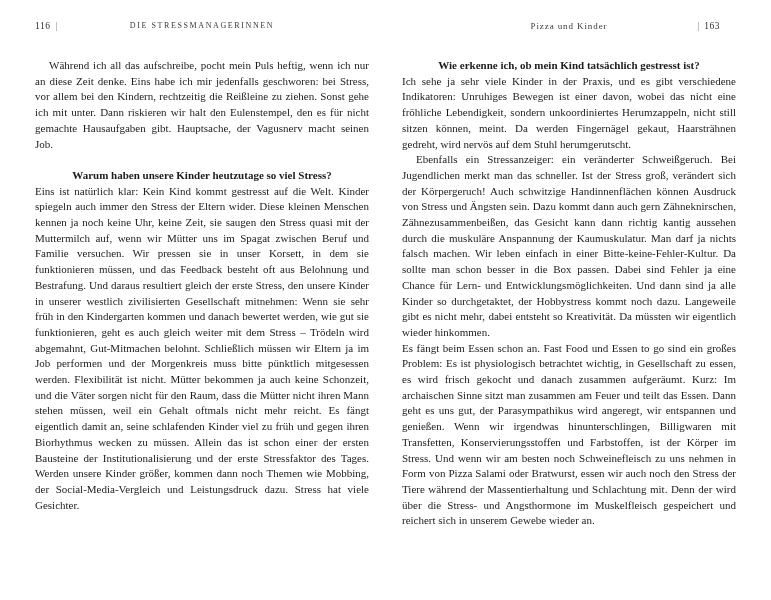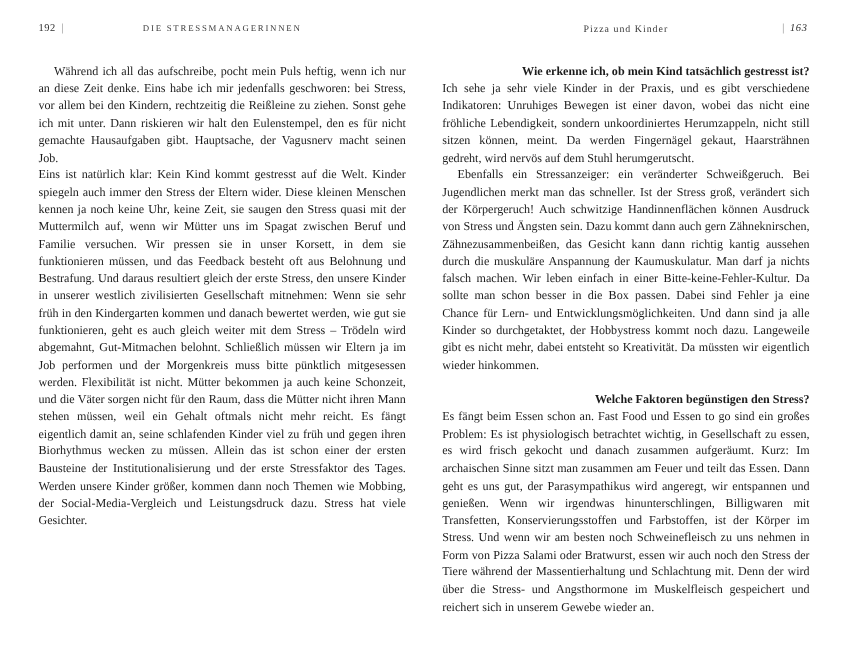--- a/index.html
+++ b/index.html
@@ -16,21 +16,21 @@
   .page { position: absolute; top: 0; height: 600px; }
   .page-left  { left: 35px;  width: 334px; }
   .page-right { left: 402px; width: 334px; }
 
   .page-header {
     position: absolute; top: 20px; left: 0; right: 0; height: 14px;
     font-size: 9.5px; color: #3a3a3a;
   }
   .pagenum-group { position: absolute; top: 0; white-space: nowrap; }
   .page-left  .pagenum-group { left: 0; }
-  .page-right .pagenum-group { right: 2px; font-style: italic; }
+  .page-right .pagenum-group { right: 16px; }
   .pagenum { font-size: 9.5px; letter-spacing: 0.5px; color: #2e2e2e; }
   .bar { color: #8a8a8a; font-size: 10px; margin: 0 5px; font-weight: 400; }
   .running-head {
     position: absolute; left: 50%; top: 0.5px; transform: translateX(-50%);
     white-space: nowrap; color: #3a3a3a;
   }
   .running-head.caps { font-size: 8px; letter-spacing: 1.6px; font-family: Liberation Serif, serif; }
   .running-head.mixed { font-size: 9px; letter-spacing: 0.9px; }
 
   .page-body {
@@ -38,51 +38,51 @@
     overflow: hidden;
     font-size: 11px; line-height: 15.7px;
     text-align: justify;
     hyphens: auto; -webkit-hyphens: auto;
   }
   .page-body p { margin: 0; }
   .page-body p.indent { text-indent: 14px; }
   .page-body h3 {
     margin: 15.7px 0 0 0;
     font-size: 11px; line-height: 15.7px;
-    font-weight: bold; text-align: right;
+    font-weight: bold; text-align: center;
   }
   .page-body h3:first-child { margin-top: 0; }
 </style>
 </head>
 <body>
 
 <div class="spread">
 
   <div class="page page-left">
     <div class="page-header">
       <span class="pagenum-group">
-        <span class="pagenum">192</span><span class="bar">|</span>
+        <span class="pagenum">116</span><span class="bar">|</span>
       </span>
       <span class="running-head caps">DIE STRESSMANAGERINNEN</span>
     </div>
     <div class="page-body">
       <p class="indent">Während ich all das aufschreibe, pocht mein Puls heftig, wenn ich nur an diese Zeit denke. Eins habe ich mir jedenfalls geschworen: bei Stress, vor allem bei den Kindern, rechtzeitig die Reißleine zu ziehen. Sonst gehe ich mit unter. Dann riskieren wir halt den Eulenstempel, den es für nicht gemachte Hausaufgaben gibt. Hauptsache, der Vagusnerv macht seinen Job.</p>
+      <h3>Warum haben unsere Kinder heutzutage so viel Stress?</h3>
       <p>Eins ist natürlich klar: Kein Kind kommt gestresst auf die Welt. Kinder spiegeln auch immer den Stress der Eltern wider. Diese kleinen Menschen kennen ja noch keine Uhr, keine Zeit, sie saugen den Stress quasi mit der Muttermilch auf, wenn wir Mütter uns im Spagat zwischen Beruf und Familie versuchen. Wir pressen sie in unser Korsett, in dem sie funktionieren müssen, und das Feedback besteht oft aus Belohnung und Bestrafung. Und daraus resultiert gleich der erste Stress, den unsere Kinder in unserer westlich zivilisierten Gesellschaft mitnehmen: Wenn sie sehr früh in den Kindergarten kommen und danach bewertet werden, wie gut sie funktionieren, geht es auch gleich weiter mit dem Stress – Trödeln wird abgemahnt, Gut-Mitmachen belohnt. Schließlich müssen wir Eltern ja im Job performen und der Morgenkreis muss bitte pünktlich mitgesessen werden. Flexibilität ist nicht. Mütter bekommen ja auch keine Schonzeit, und die Väter sorgen nicht für den Raum, dass die Mütter nicht ihren Mann stehen müssen, weil ein Gehalt oftmals nicht mehr reicht. Es fängt eigentlich damit an, seine schlafenden Kinder viel zu früh und gegen ihren Biorhythmus wecken zu müssen. Allein das ist schon einer der ersten Bausteine der Institutionalisierung und der erste Stressfaktor des Tages. Werden unsere Kinder größer, kommen dann noch Themen wie Mobbing, der Social-Media-Vergleich und Leistungsdruck dazu. Stress hat viele Gesichter.</p>
     </div>
   </div>
 
   <div class="page page-right">
     <div class="page-header">
       <span class="running-head mixed">Pizza und Kinder</span>
       <span class="pagenum-group">
         <span class="bar">|</span><span class="pagenum">163</span>
       </span>
     </div>
     <div class="page-body">
       <h3>Wie erkenne ich, ob mein Kind tatsächlich gestresst ist?</h3>
       <p>Ich sehe ja sehr viele Kinder in der Praxis, und es gibt verschiedene Indikatoren: Unruhiges Bewegen ist einer davon, wobei das nicht eine fröhliche Lebendigkeit, sondern unkoordiniertes Herumzappeln, nicht still sitzen können, meint. Da werden Fingernägel gekaut, Haarsträhnen gedreht, wird nervös auf dem Stuhl herumgerutscht.</p>
       <p class="indent">Ebenfalls ein Stressanzeiger: ein veränderter Schweißgeruch. Bei Jugendlichen merkt man das schneller. Ist der Stress groß, verändert sich der Körpergeruch! Auch schwitzige Handinnenflächen können Ausdruck von Stress und Ängsten sein. Dazu kommt dann auch gern Zähneknirschen, Zähnezusammenbeißen, das Gesicht kann dann richtig kantig aussehen durch die muskuläre Anspannung der Kaumuskulatur. Man darf ja nichts falsch machen. Wir leben einfach in einer Bitte-keine-Fehler-Kultur. Da sollte man schon besser in die Box passen. Dabei sind Fehler ja eine Chance für Lern- und Entwicklungsmöglichkeiten. Und dann sind ja alle Kinder so durchgetaktet, der Hobbystress kommt noch dazu. Langeweile gibt es nicht mehr, dabei entsteht so Kreativität. Da müssten wir eigentlich wieder hinkommen.</p>
-      <h3>Welche Faktoren begünstigen den Stress?</h3>
       <p>Es fängt beim Essen schon an. Fast Food und Essen to go sind ein großes Problem: Es ist physiologisch betrachtet wichtig, in Gesellschaft zu essen, es wird frisch gekocht und danach zusammen aufgeräumt. Kurz: Im archaischen Sinne sitzt man zusammen am Feuer und teilt das Essen. Dann geht es uns gut, der Parasympathikus wird angeregt, wir entspannen und genießen. Wenn wir irgendwas hinunterschlingen, Billigwaren mit Transfetten, Konservierungsstoffen und Farbstoffen, ist der Körper im Stress. Und wenn wir am besten noch Schweinefleisch zu uns nehmen in Form von Pizza Salami oder Bratwurst, essen wir auch noch den Stress der Tiere während der Massentierhaltung und Schlachtung mit. Denn der wird über die Stress- und Angsthormone im Muskelfleisch gespeichert und reichert sich in unserem Gewebe wieder an.</p>
     </div>
   </div>
 
 </div>
 
 </body></html>

